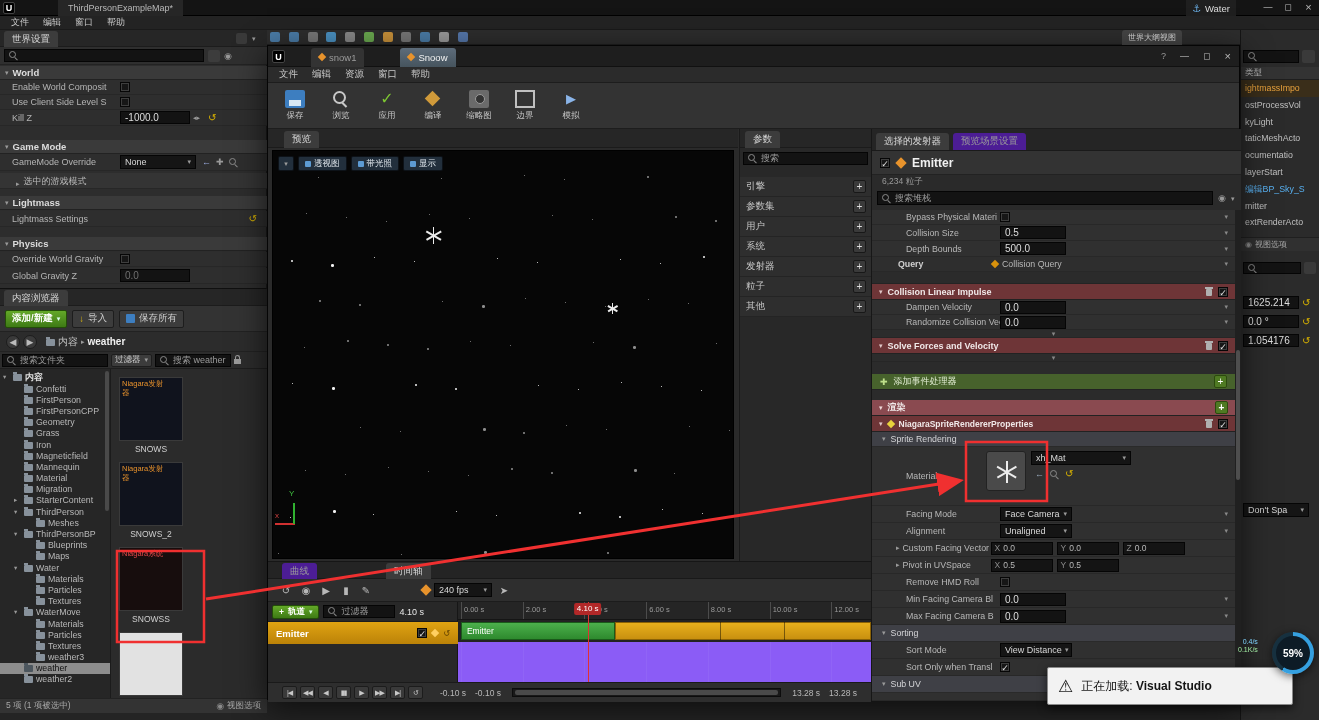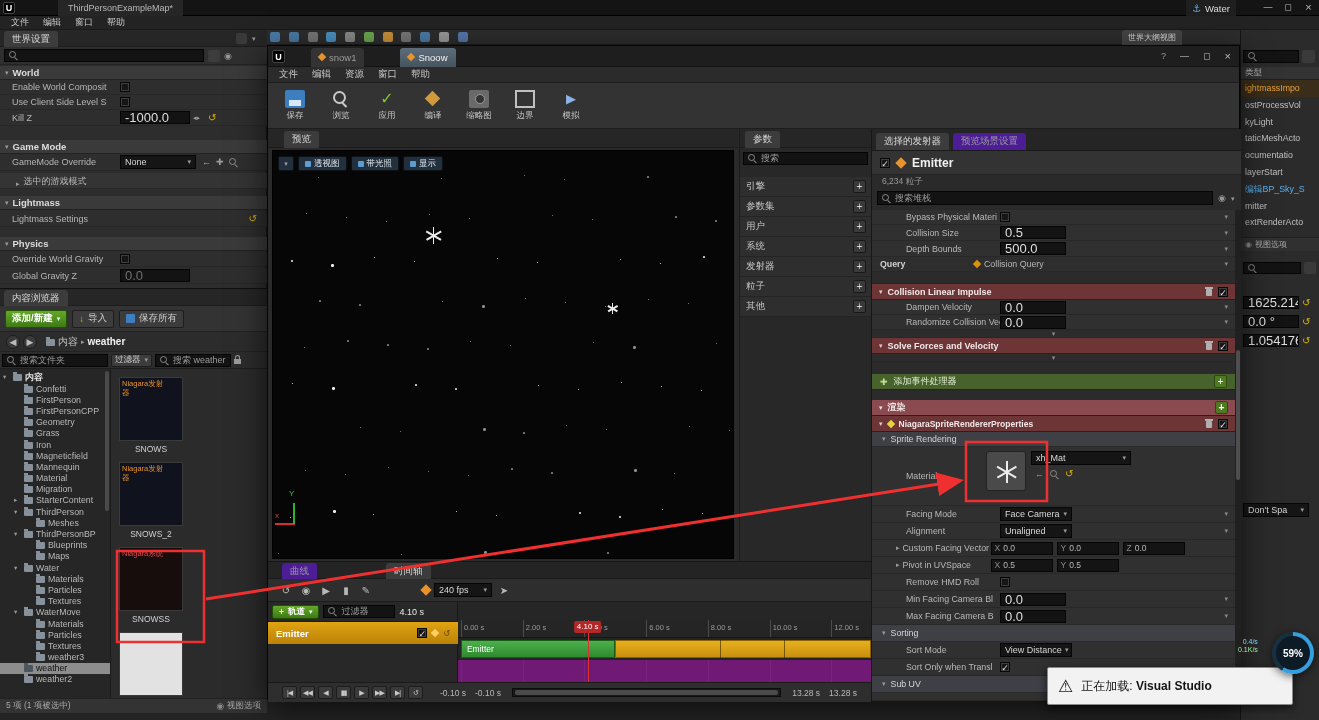--- a/index.html
+++ b/index.html
@@ -4,21 +4,21 @@
 <style>
 *{box-sizing:border-box;margin:0;padding:0}
 body{background:#0c0c0c;font-family:"Liberation Sans","DejaVu Sans",sans-serif}
 #root{position:relative;width:1319px;height:720px;background:#242424;overflow:hidden;color:#c0c0c0;font-size:10px}
 .abs{position:absolute}
 .flex{display:flex;align-items:center}
 .bold{font-weight:bold}
 .sp{flex:1}
 
 .inp{background:#131313;border:1px solid #050505;color:#9a9a9a;display:flex;align-items:center;gap:4px;padding:0 4px;font-size:9px;overflow:hidden;white-space:nowrap}
-.num{background:#131313;border:1px solid #050505;color:#dedede;display:flex;align-items:center;padding:0 4px;font-size:13px;height:13px;overflow:hidden;white-space:nowrap}
+.num{background:#131313;border:1px solid #050505;color:#dedede;display:flex;align-items:center;padding:0 4px;font-size:10px;height:13px;overflow:hidden;white-space:nowrap}
 .combo{background:#151515;border:1px solid #050505;color:#d8d8d8;display:flex;align-items:center;justify-content:space-between;gap:3px;padding:0 4px;font-size:9px;height:14px;overflow:hidden;white-space:nowrap}
 .cb{width:10px;height:10px;background:#161616;border:1px solid #060606;box-shadow:inset 0 0 0 1px #3e3e3e;flex:none;position:relative}
 .cb.on::after{content:"✓";position:absolute;inset:0;color:#e0e0e0;font-size:9px;line-height:10px;text-align:center}
 .chev{color:#9a9a9a;font-size:7px;flex:none}
 .rst{color:#d8b200;font-size:10px;line-height:1;flex:none;cursor:pointer}
 .mag{width:9px;height:9px;position:relative;flex:none}
 .mag::before{content:"";position:absolute;left:0;top:0;width:5px;height:5px;border:1px solid #8a8a8a;border-radius:50%}
 .mag::after{content:"";position:absolute;left:6px;top:6px;width:4px;height:1px;background:#8a8a8a;transform:rotate(45deg);transform-origin:0 0}
 .fi{width:9px;height:7px;background:#87919b;border-radius:1px;position:relative;flex:none;margin-top:1px}
 .fi::before{content:"";position:absolute;left:0;top:-2px;width:4px;height:2px;background:#87919b}
@@ -788,21 +788,21 @@
             <span class="rowdd">▾</span>
           </div>
         <div class="srow h16">
             <span class="lbl">Depth Bounds</span>
             <span class="ctl">
               <span class="num w66">500.0</span>
             </span>
             <span class="rowdd">▾</span>
           </div>
         <div class="srow h15" style="background:#2e2e2e">
-            <span class="lbl bold" style="margin-left:8px;color:#d0d0d0">Query</span>
+            <span class="lbl bold" style="margin-left:26px;color:#d0d0d0">Query</span>
             <span class="ctl">
               <span class="dia sm" style="background:#d8920c"></span>
               <span>Collision Query</span>
             </span>
             <span class="rowdd">▾</span>
           </div>
         <div class="h12" style="background:#2b2b2b;border-bottom:1px solid #242424"></div>
         <div class="mod red h16">
             <span class="chev" style="color:#e0c8c8">▾</span>
             <span>Collision Linear Impulse</span>
@@ -1023,21 +1023,21 @@
         </div>
         <div class="abs flex" style="left:0;top:20px;width:190px;height:22px;background:linear-gradient(#e0a312,#bb8208);gap:5px;padding:0 8px">
           <span style="color:#fff;font-weight:bold;font-size:9.5px">Emitter</span>
           <span class="sp"></span>
           <span class="cb on"></span>
           <span class="dia sm" style="background:#ffcf60"></span>
           <span style="color:#604000;font-size:8px">↺</span>
         </div>
       </div>
 
-      <div class="abs" style="left:190px;top:58px;width:413px;height:80px;background:#701a75;overflow:hidden">
+      <div class="abs" style="left:190px;top:40px;width:413px;height:80px;background:#8b5cf6;overflow:hidden">
         <div class="abs" style="left:0;top:0;width:413px;height:18px;background:#252525;border-bottom:1px solid #151515">
 
         <div class="tick" style="left: 0.7%;">
               <span class="ticklabel">0.00 s</span>
             </div>
             <div class="tick" style="left: 15.7%;">
               <span class="ticklabel">2.00 s</span>
             </div>
             <div class="tick" style="left: 30.6%;">
               <span class="ticklabel">4.00 s</span>

